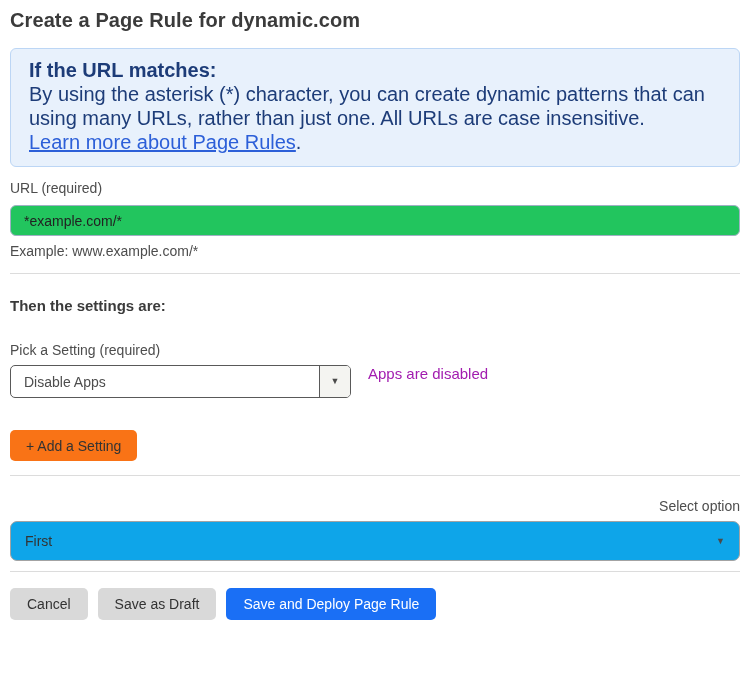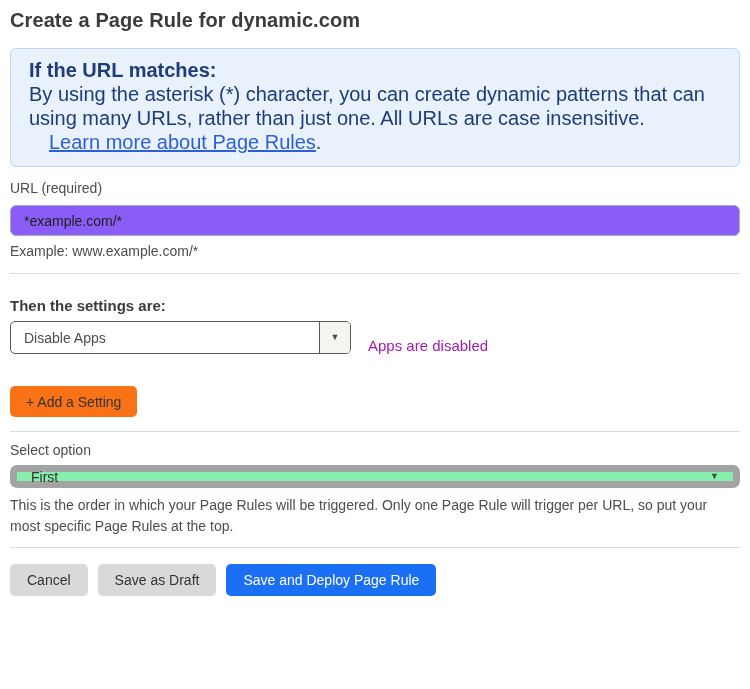--- a/index.html
+++ b/index.html
@@ -29,37 +29,36 @@
     padding: 9px 18px 12px 18px;
     font-size: 20px;
     line-height: 24px;
     color: #1d3c78;
   }
   .info-box .info-heading { font-weight: bold; }
   .info-box a.info-link {
     color: #2c5fd8;
     text-decoration: underline;
     cursor: pointer;
-    margin-left: 20px;
   }
   .info-box .info-link-suffix { color: #1d3c78; }
 
   .field-label {
     margin-top: 12px;
     font-size: 14px;
     color: #4d4d4d;
     line-height: 18px;
   }
 
   .url-input {
     display: block;
     margin-top: 8px;
     width: 730px;
     height: 31px;
-    background: #8b5cf6;
+    background: #22c55e;
     border: 1px solid #9fb0c3;
     border-radius: 6px;
     padding: 0 13px;
     font-family: "Liberation Sans", sans-serif;
     font-size: 14px;
     color: #222222;
     outline: none;
   }
 
   .helper-text {
@@ -82,21 +81,21 @@
     font-weight: bold;
     color: #3b3b3b;
     line-height: 19px;
   }
   .section-heading.order { margin-top: 23px; }
 
   .picker-label { margin-top: 26px; }
   .setting-row {
     margin-top: 6px;
     display: flex;
-    align-items: flex-end;
+    align-items: flex-start;
   }
   .dropdown {
     width: 341px;
     height: 33px;
     background: #ffffff;
     border: 1px solid #595959;
     border-radius: 5px;
     display: flex;
     align-items: stretch;
     cursor: pointer;
@@ -139,27 +138,27 @@
     height: 31px;
     padding: 0 16px;
     font-family: "Liberation Sans", sans-serif;
     font-size: 14px;
     color: #333333;
     cursor: pointer;
   }
 
   .divider.after-add { margin-top: 14px; }
 
-  .select-label { margin-top: 9px; }
+  .select-label { margin-top: 21px; text-align: right; }
   .order-select {
     margin-top: 6px;
     width: 730px;
-    height: 23px;
-    background: #86efac;
-    border: 7px solid #a3a3a3;
+    height: 40px;
+    background: #0ea5e9;
+    border: 1px solid #a3a3a3;
     border-radius: 7px;
     display: flex;
     align-items: center;
     justify-content: space-between;
     padding: 0 14px;
     cursor: pointer;
   }
   .order-select .order-value {
     font-size: 14px;
     color: #333333;
@@ -213,41 +212,41 @@
   </div>
 
   <div class="field-label">URL (required)</div>
   <input class="url-input" type="text" value="*example.com/*" style="">
   <div class="helper-text">Example: www.example.com/*</div>
 
   <hr class="divider">
 
   <div class="section-heading">Then the settings are:</div>
 
+  <div class="field-label picker-label">Pick a Setting (required)</div>
   <div class="setting-row">
     <div class="dropdown">
       <div class="dropdown-value">Disable Apps</div>
       <div class="dropdown-arrow-btn">
         <span class="caret">▼</span>
       </div>
     </div>
     <div class="setting-status">Apps are disabled</div>
   </div>
 
   <button class="add-setting-btn">+ Add a Setting</button>
 
   <hr class="divider after-add">
 
 
   <div class="field-label select-label">Select option</div>
   <div class="order-select">
     <span class="order-value">First</span>
     <span class="caret">▼</span>
   </div>
-  <div class="order-helper">This is the order in which your Page Rules will be triggered. Only one Page Rule will trigger per URL, so put your most specific Page Rules at the top.</div>
 
   <hr class="divider before-footer">
 
   <div class="footer">
     <button class="btn gray">Cancel</button>
     <button class="btn gray">Save as Draft</button>
     <button class="btn primary">Save and Deploy Page Rule</button>
   </div>
 
 </div>

